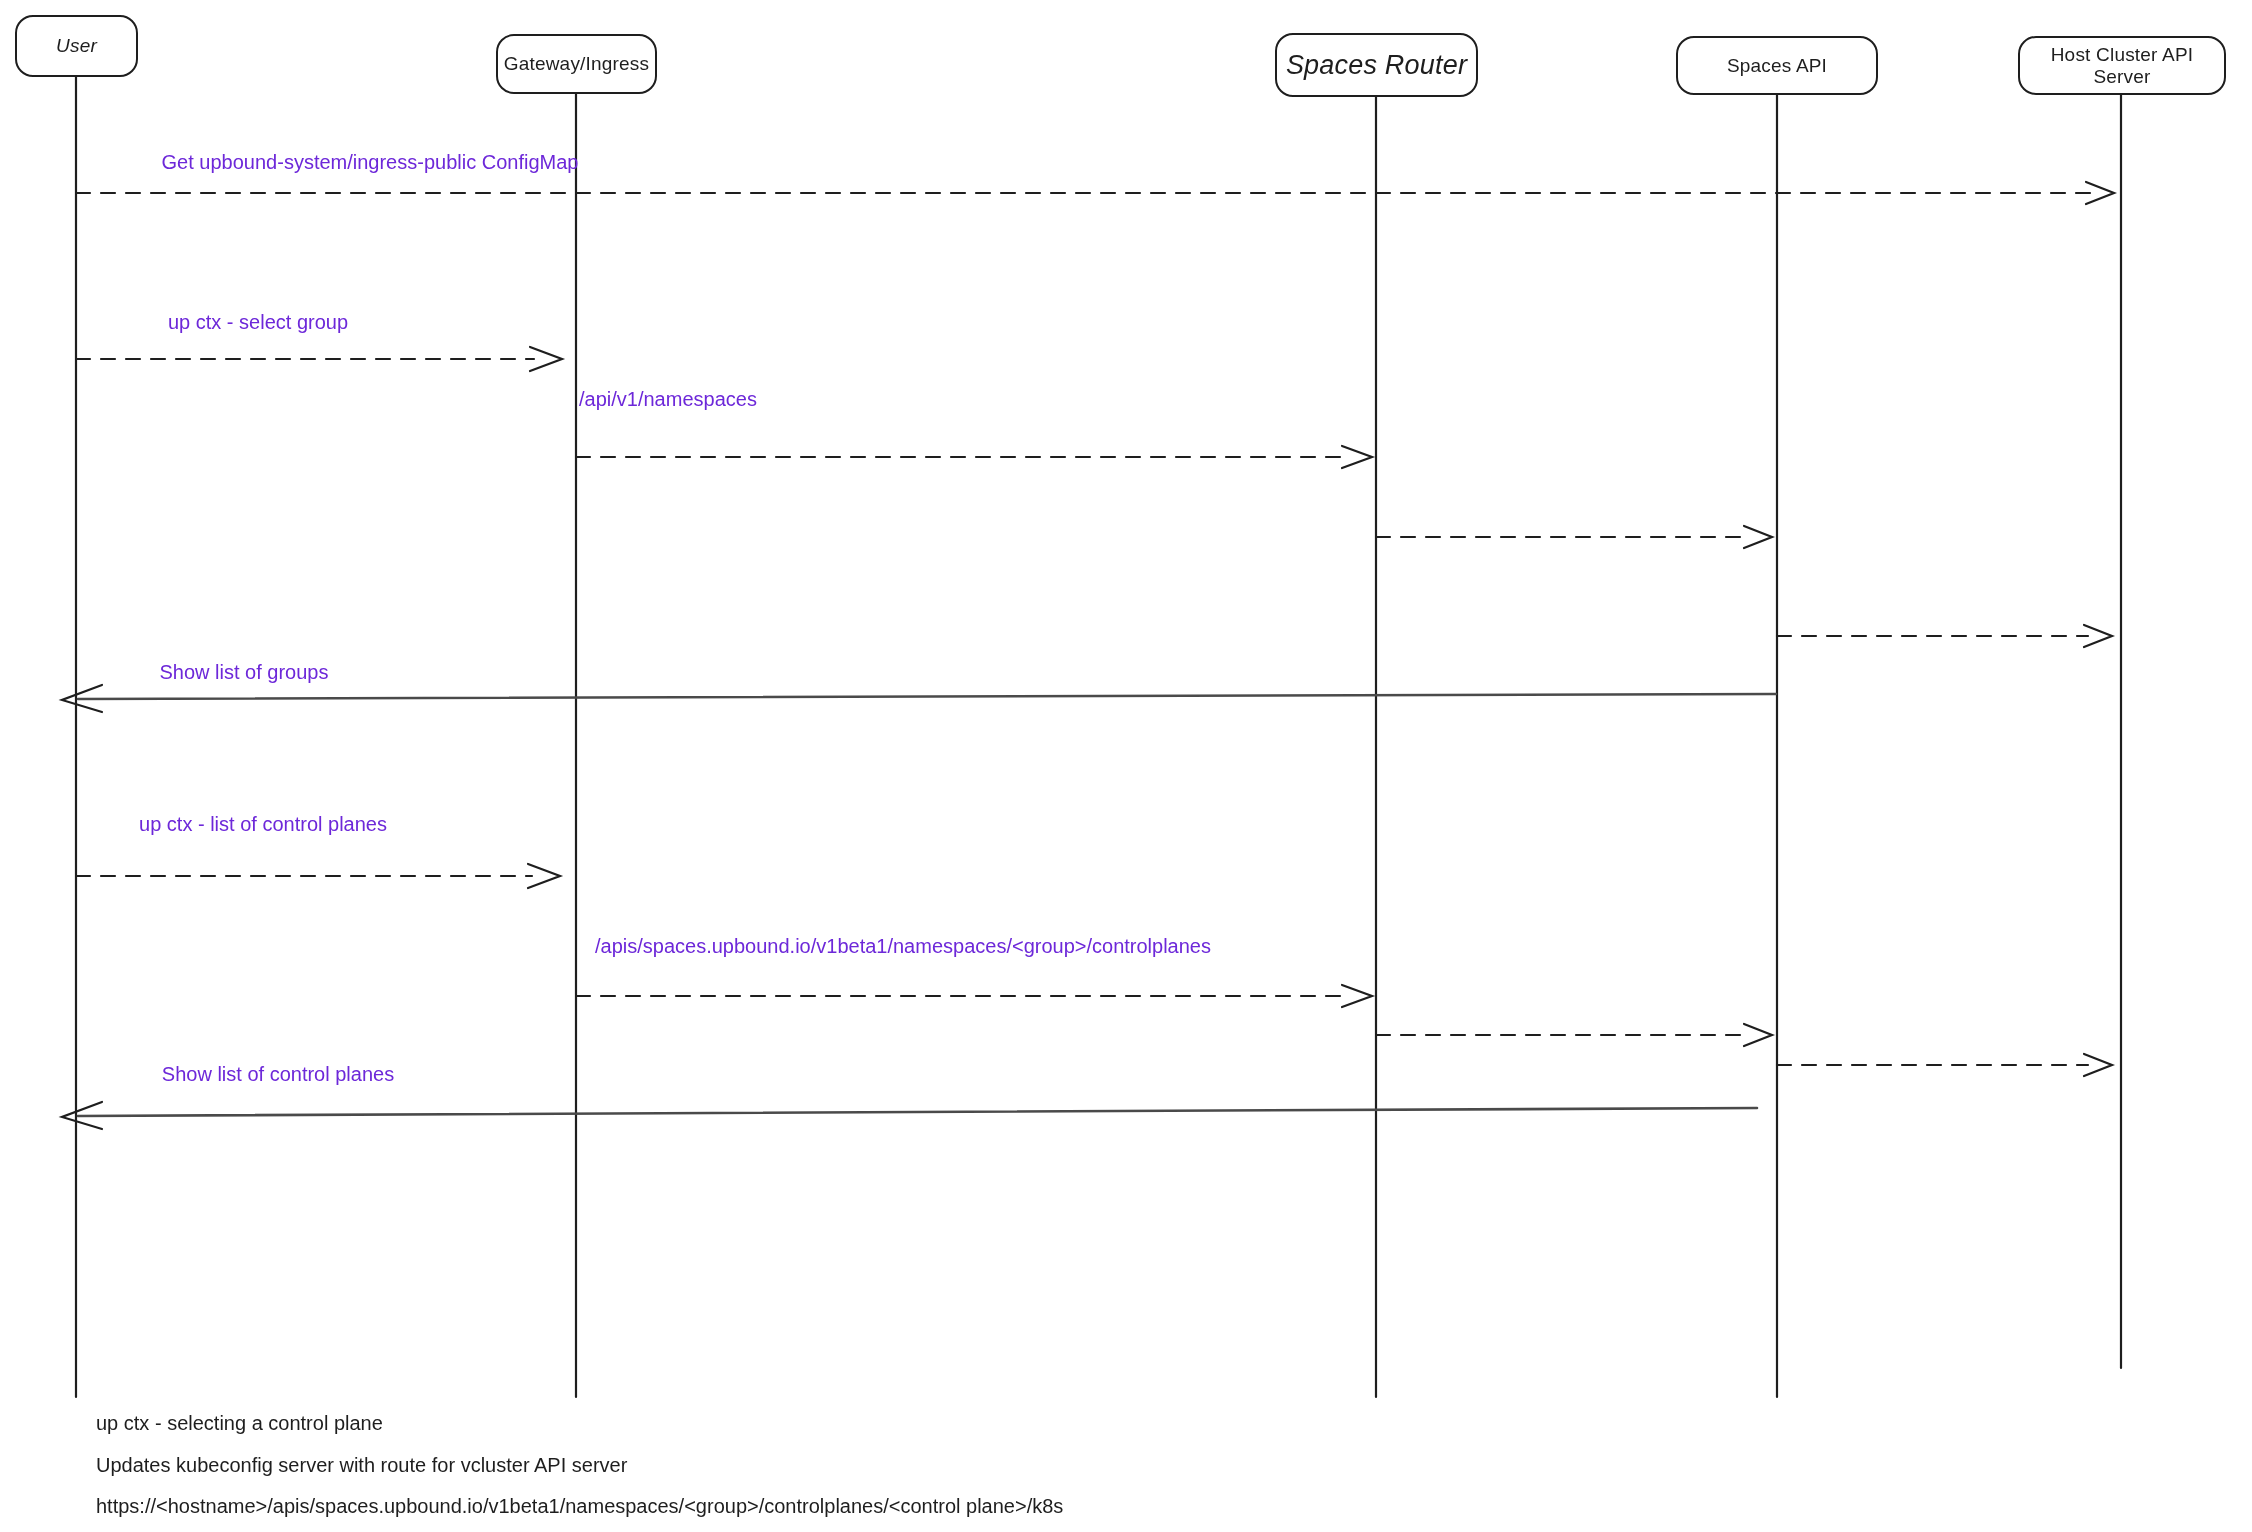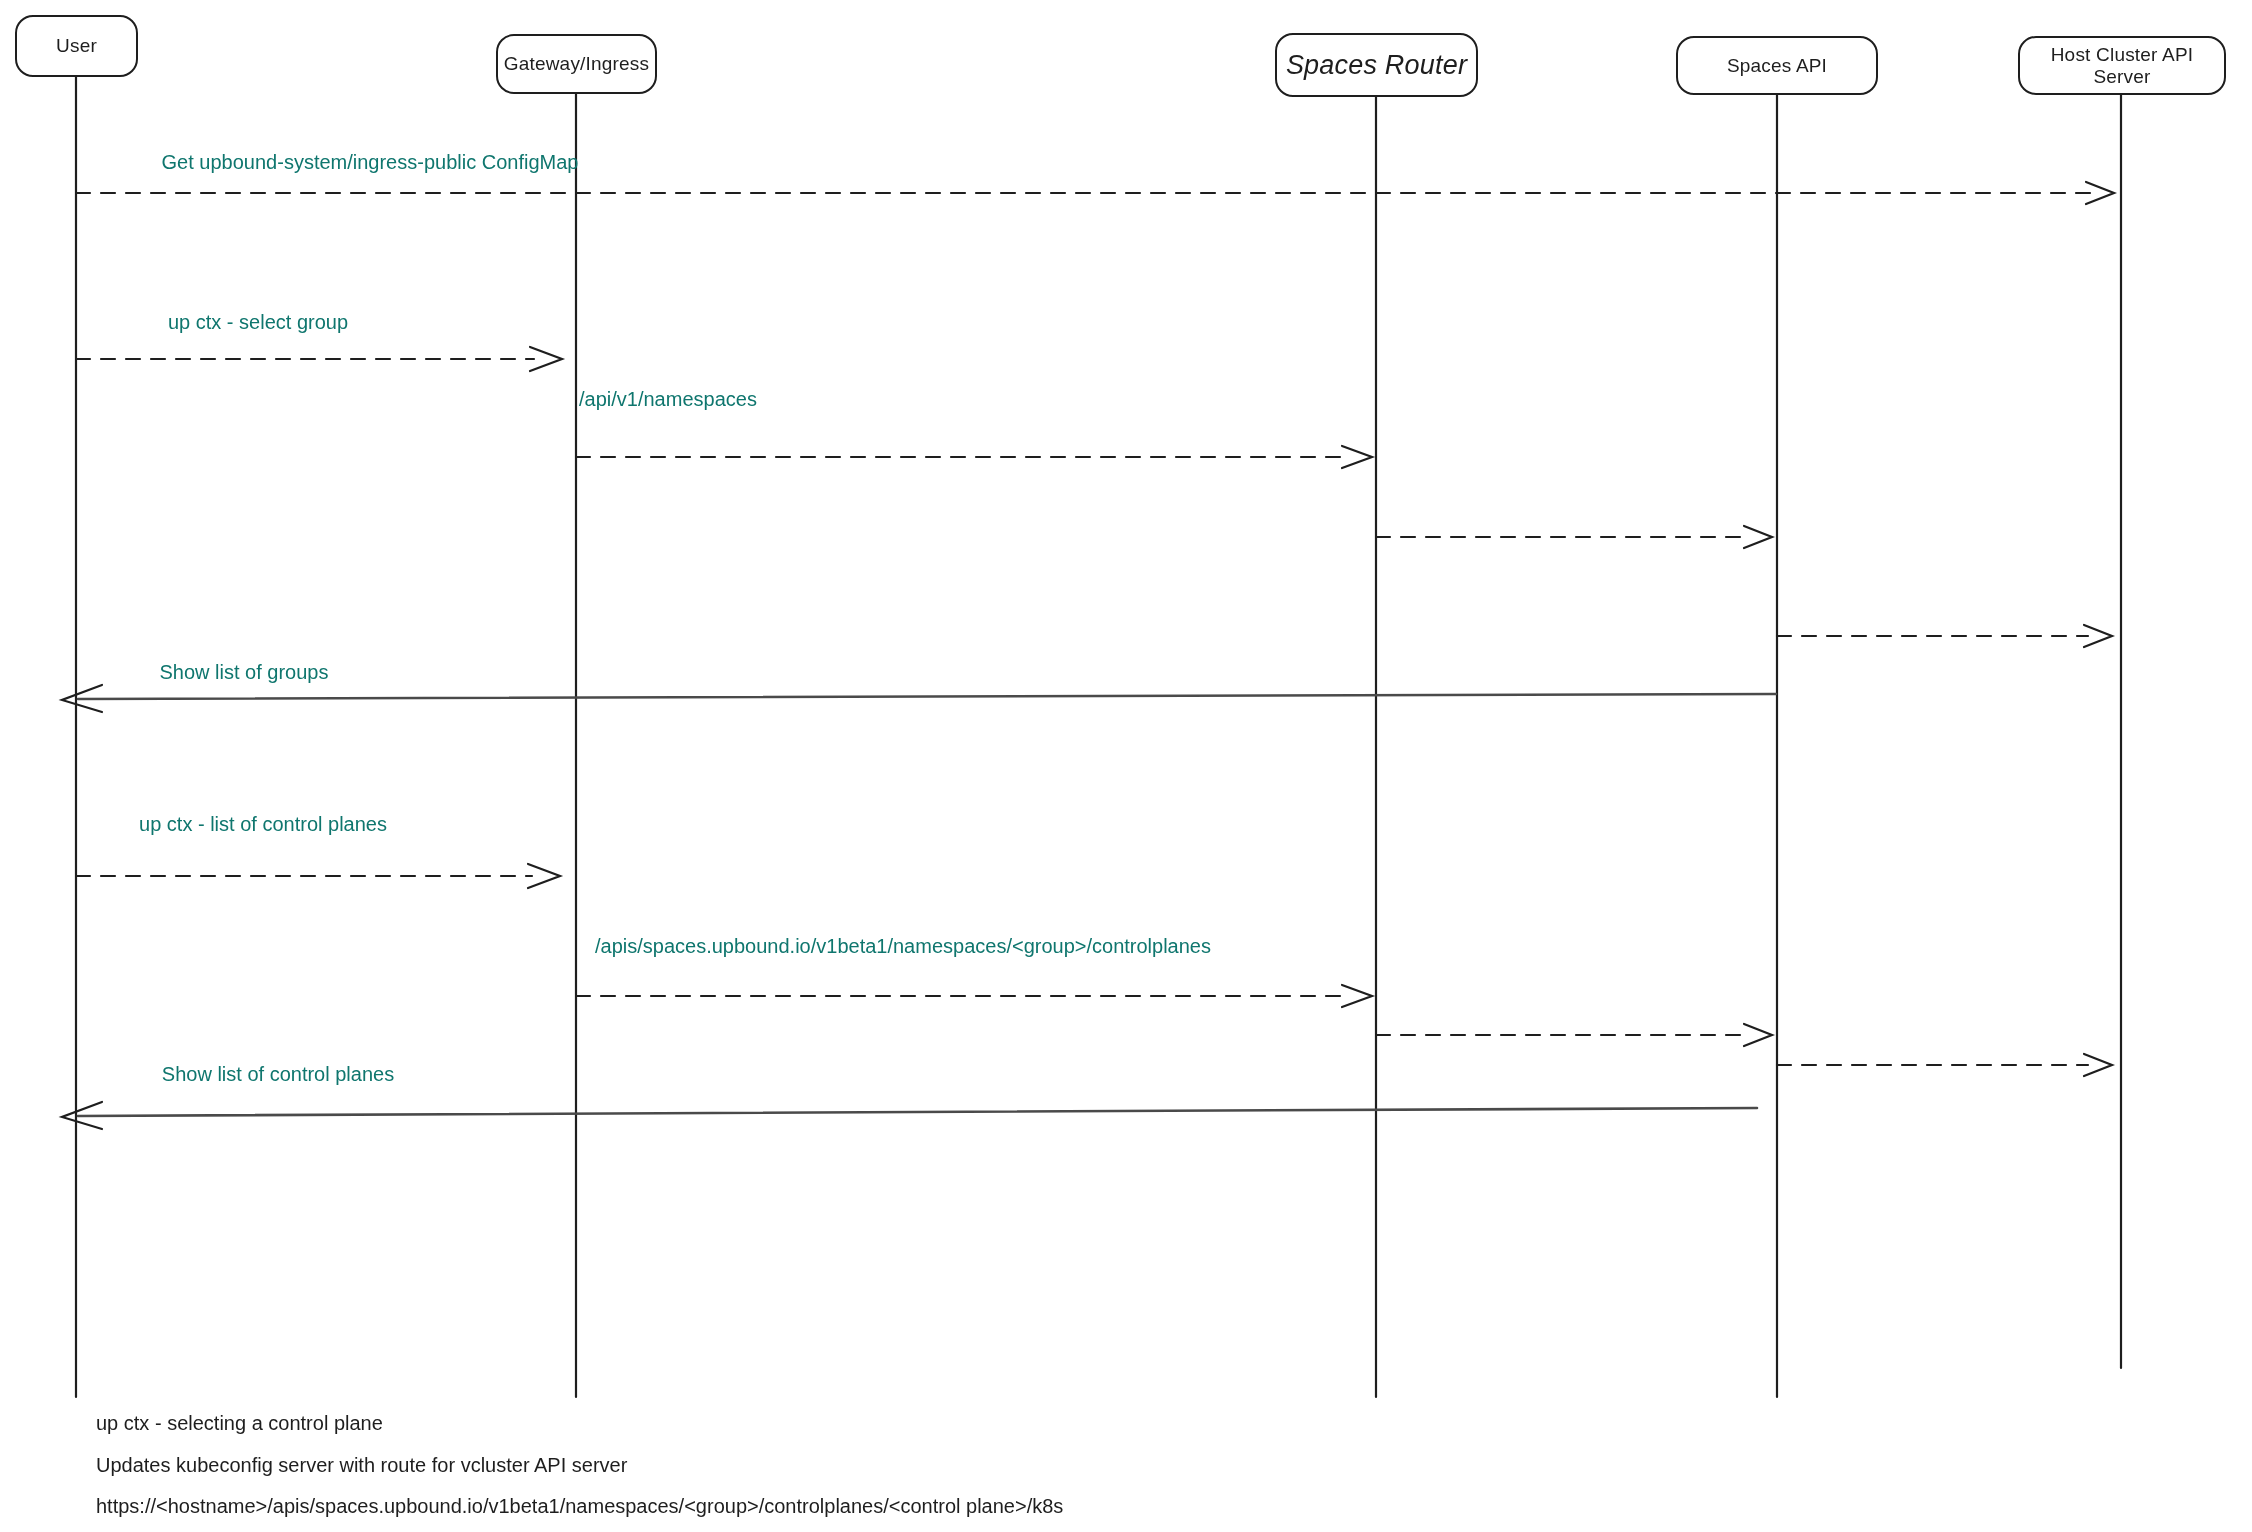--- a/index.html
+++ b/index.html
@@ -36,21 +36,21 @@
     z-index: 2;
   }
   .actor.big {
     font-size: 27px;
     font-style: italic;
   }
   .label {
     position: absolute;
     font-size: 20px;
     line-height: 24px;
-    color: #0f766e;
+    color: #6d28d9;
     text-align: center;
     white-space: nowrap;
     z-index: 3;
   }
   .label.left {
     text-align: left;
   }
   .note {
     position: absolute;
     font-size: 20px;
@@ -138,21 +138,21 @@
       <line x1="1777" y1="1065" x2="2088" y2="1065" stroke-dasharray="14 11"></line>
       <path d="M2084 1054 L2112 1065 L2084 1076"></path>
     </g>
 
     <g>
       <line x1="1757" y1="1108" x2="78" y2="1116" stroke="#4a4a4a" stroke-width="2.6"></line>
       <path d="M102 1102 L62 1117 L102 1129"></path>
     </g>
   </svg>
 
-  <div class="actor" style="left:15px; top:15px; width:123px; height:62px;">
+  <div class="actor" style="left:15px; top:15px; width:123px; height:62px;font-style:italic;">
     <span>User</span>
   </div>
 
   <div class="actor" style="left:496px; top:34px; width:161px; height:60px;">
     <span>Gateway/Ingress</span>
   </div>
 
   <div class="actor big" style="left:1275px; top:33px; width:203px; height:64px;">
     <span>Spaces Router</span>
   </div>

